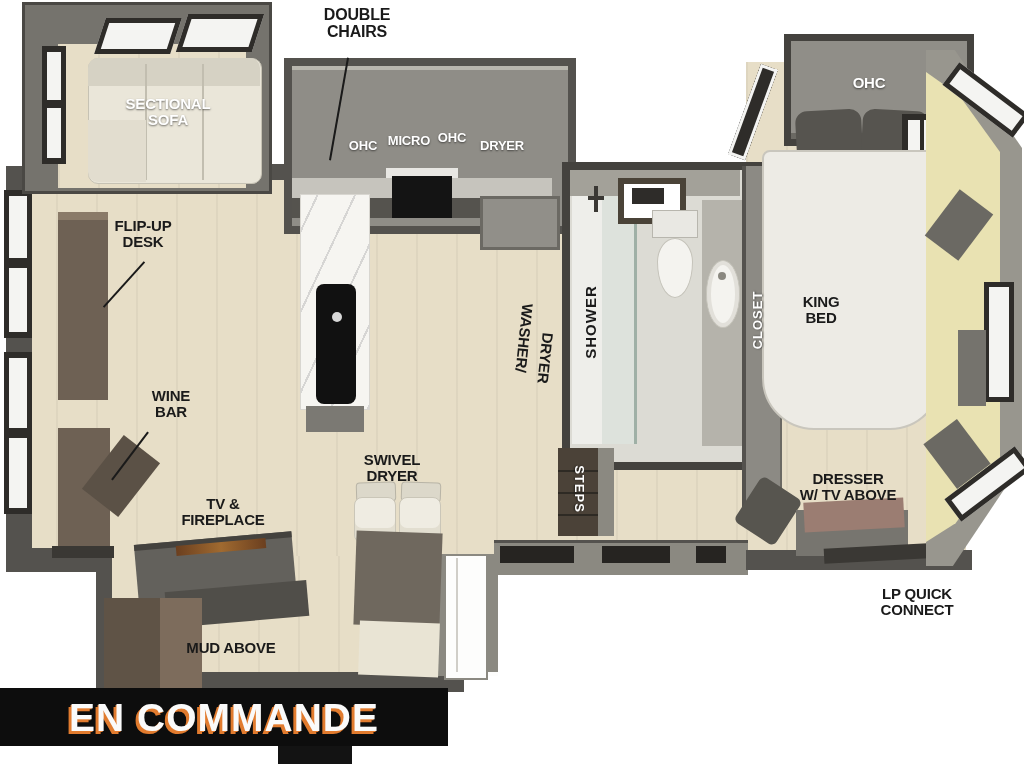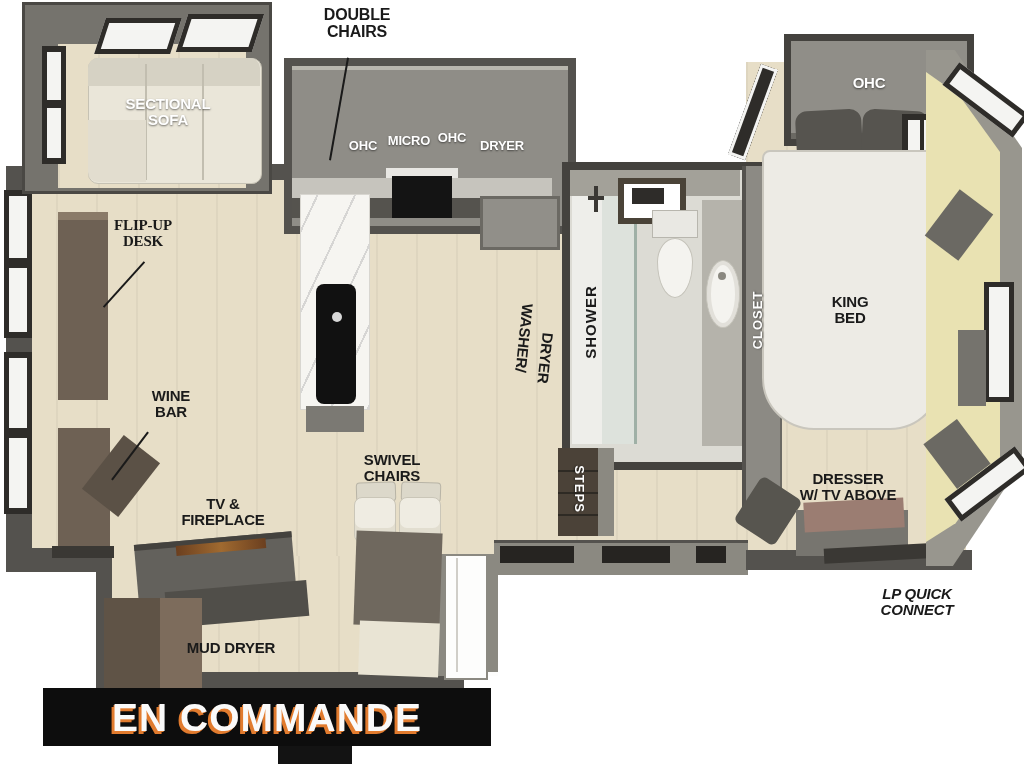--- a/index.html
+++ b/index.html
@@ -14,21 +14,21 @@
   .lbl.small{font-size:13px;}
   .leader{position:absolute;width:2px;background:#1a1a1a;z-index:39;}
   
   .floor{background:#e7dec7;
          background-image:repeating-linear-gradient(90deg,rgba(0,0,0,0.04) 0 2px,transparent 2px 40px);}
   .wall-dark{background:#54524e;}
   .wall-mid{background:#8b8981;}
   .marble{background:#f6f5f1;
           background-image:repeating-linear-gradient(115deg,transparent 0 14px,rgba(120,120,125,.25) 14px 16px,transparent 16px 34px);}
   .banner{position:absolute;left:0;top:688px;width:448px;height:58px;background:#0d0d0d;z-index:60;
-          display:flex;align-items:center;justify-content:center;margin-left:43px;}
+          display:flex;align-items:center;justify-content:center;}
   .banner span{font:700 39px/1 "Liberation Sans",sans-serif;color:#fafafa;letter-spacing:1px;
                text-shadow:-3px 3px 0 #e17b2e,-1px 1px 0 #e17b2e;}
 </style>
 </head>
 <body>
 
 <div id="stage">
 
   <div class="abs floor" style="left:16px;top:168px;width:730px;height:404px;"></div>
   <div class="abs floor" style="left:98px;top:556px;width:360px;height:132px;"></div>
@@ -158,39 +158,39 @@
   <div class="leader" style="left:129px;top:426px;height:60px;transform:rotate(37deg);"></div>
 
   <div class="lbl" style="left:357px;top:24px;font-size:16px;">DOUBLE
 CHAIRS</div>
   <div class="lbl white" style="left:168px;top:112px;">SECTIONAL
 SOFA</div>
   <div class="lbl white small" style="left:363px;top:146px;">OHC</div>
   <div class="lbl white small" style="left:409px;top:141px;">MICRO</div>
   <div class="lbl white small" style="left:452px;top:138px;">OHC</div>
   <div class="lbl white small" style="left:502px;top:146px;">DRYER</div>
-  <div class="lbl" style="left:143px;top:234px;font-family:Liberation Serif, serif;">FLIP-UP
+  <div class="lbl" style="left:143px;top:234px;">FLIP-UP
 DESK</div>
   <div class="lbl" style="left:171px;top:404px;">WINE
 BAR</div>
   <div class="lbl" style="left:223px;top:512px;">TV &amp;
 FIREPLACE</div>
   <div class="lbl" style="left:392px;top:468px;">SWIVEL
-CHAIRS</div>
-  <div class="lbl" style="left:231px;top:648px;">MUD DRYER</div>
+DRYER</div>
+  <div class="lbl" style="left:231px;top:648px;">MUD ABOVE</div>
   <div class="lbl" style="left:524px;top:338px;transform:translate(-50%,-50%) rotate(96deg);">WASHER/</div>
   <div class="lbl" style="left:545px;top:358px;transform:translate(-50%,-50%) rotate(96deg);">DRYER</div>
   <div class="lbl" style="left:591px;top:322px;transform:translate(-50%,-50%) rotate(-90deg);letter-spacing:1px;">SHOWER</div>
   <div class="lbl white small" style="left:579px;top:489px;transform:translate(-50%,-50%) rotate(90deg);letter-spacing:1px;">STEPS</div>
   <div class="lbl white small" style="left:758px;top:320px;transform:translate(-50%,-50%) rotate(-90deg);letter-spacing:1px;">CLOSET</div>
   <div class="lbl white" style="left:869px;top:83px;">OHC</div>
-  <div class="lbl" style="left:850px;top:310px;">KING
+  <div class="lbl" style="left:821px;top:310px;">KING
 BED</div>
   <div class="lbl" style="left:848px;top:487px;">DRESSER
 W/ TV ABOVE</div>
-  <div class="lbl" style="left:917px;top:602px;font-style:italic;">LP QUICK
+  <div class="lbl" style="left:917px;top:602px;">LP QUICK
 CONNECT</div>
 
   <div class="banner">
     <span>EN COMMANDE</span>
   </div>
 
 </div>
 
 </body></html>

